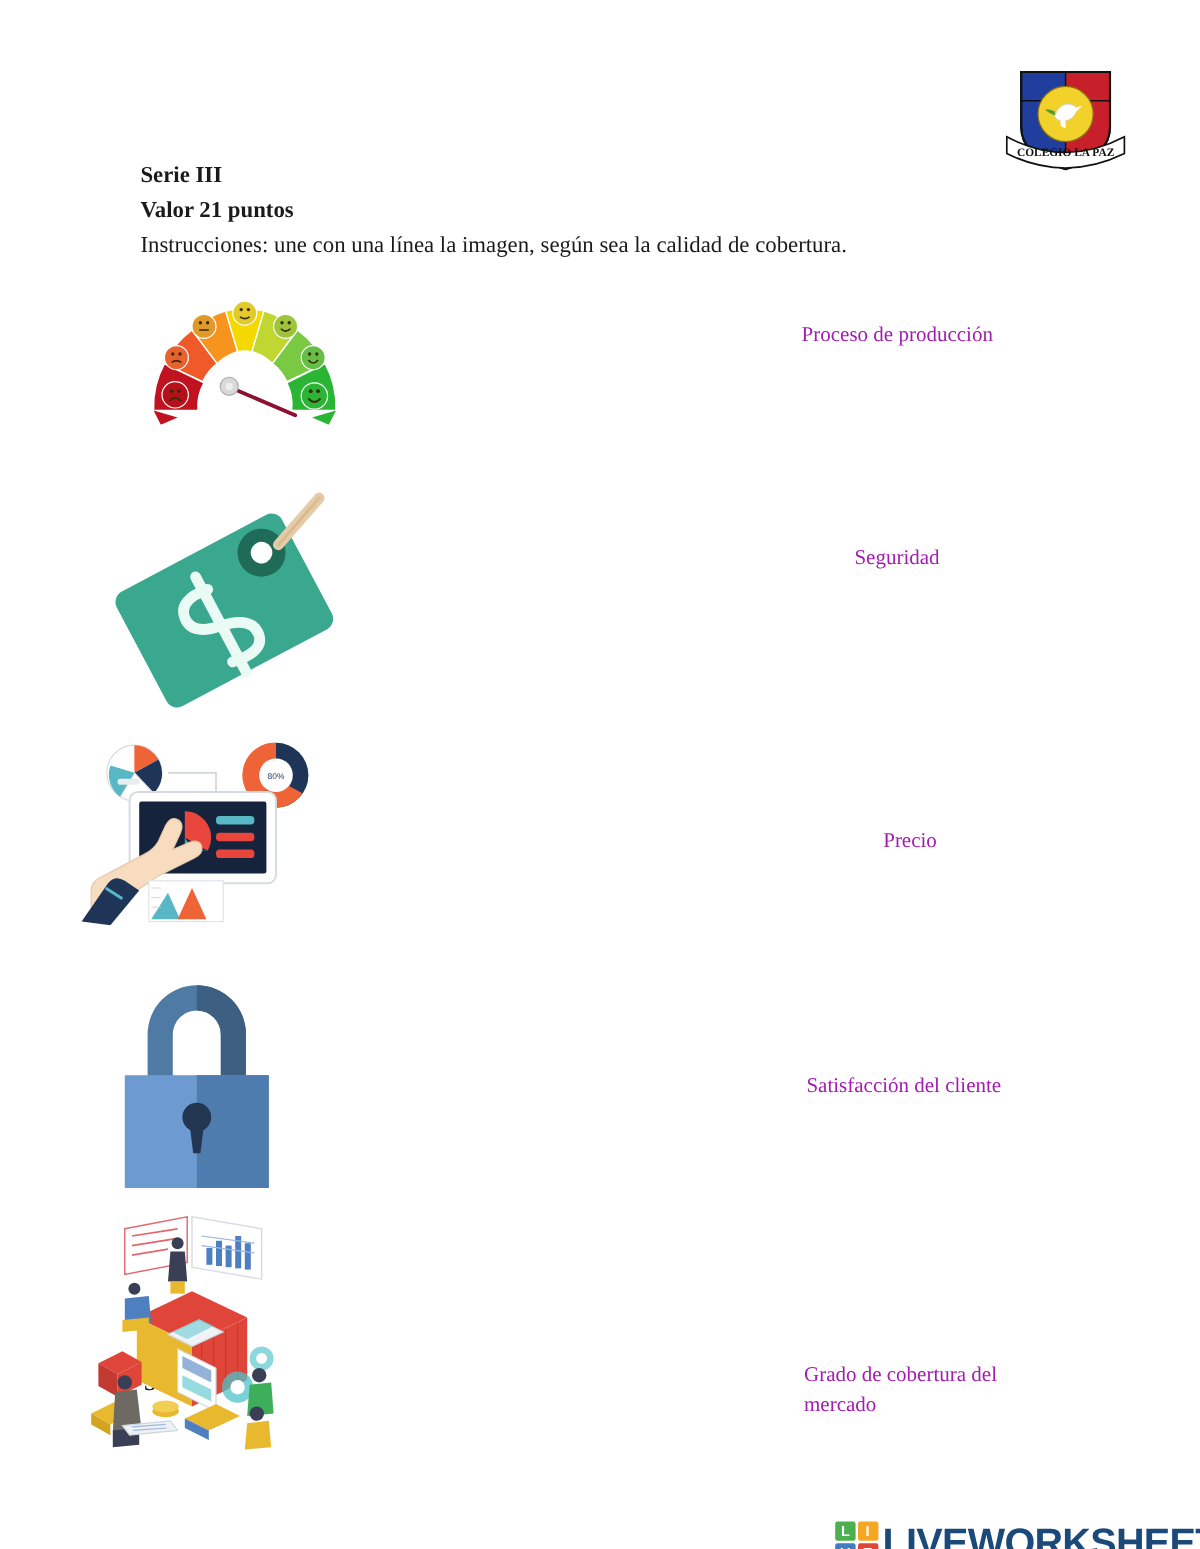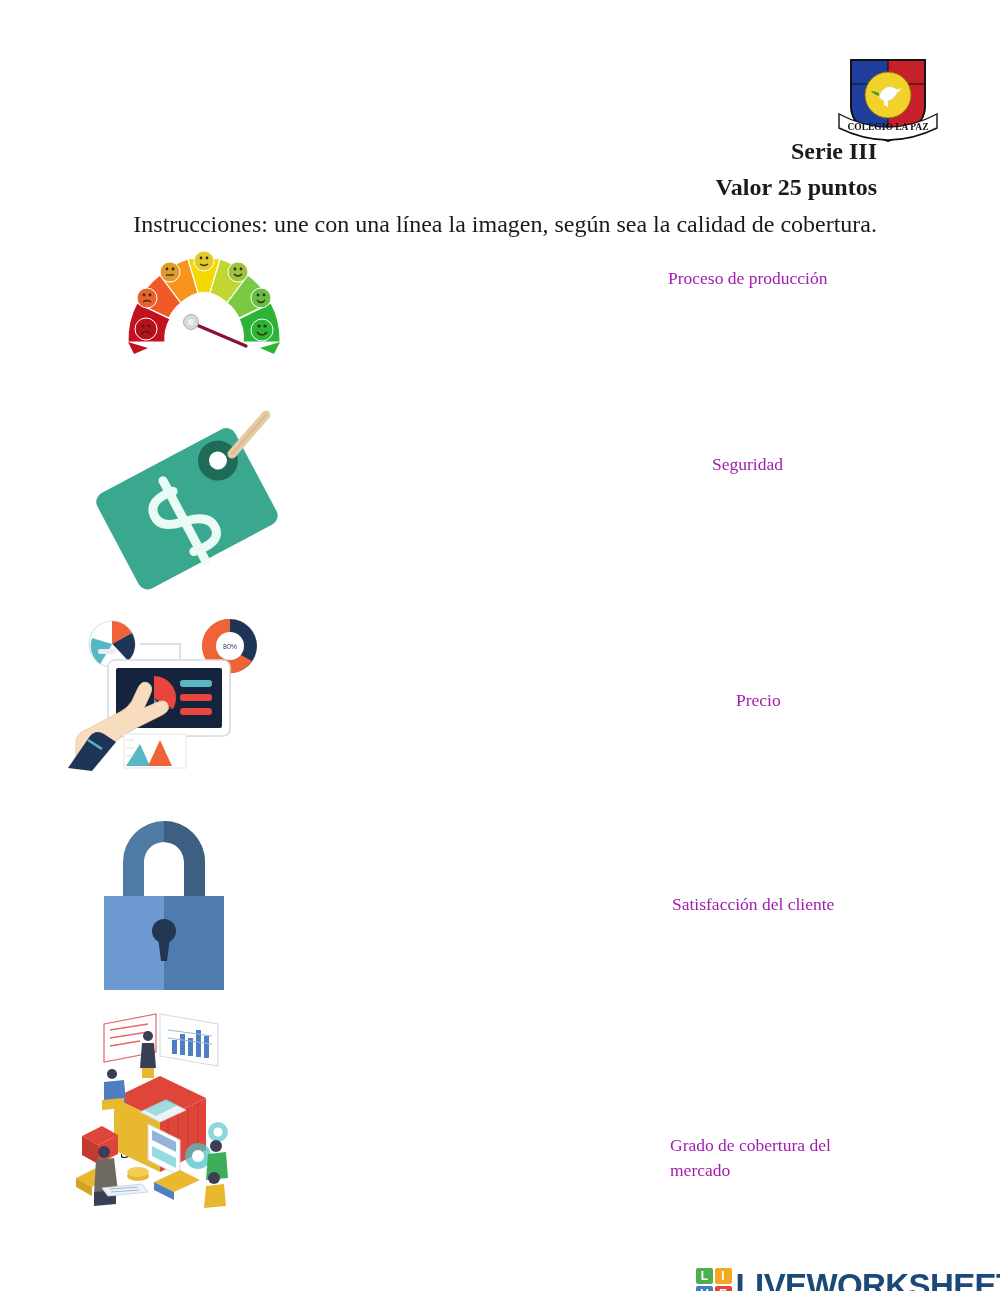--- a/index.html
+++ b/index.html
@@ -32,22 +32,21 @@
   }
   .logo-box svg { display: block; width: 100%; height: 100%; }
 
   
   .header {
     position: absolute;
     left: 117px;
     top: 117px;
     width: 760px;
     line-height: 1.52;
-    font-size: 24px;
-    text-align: right;
+    font-size: 19px;
   }
   .header .line-title,
   .header .line-value {
     font-weight: bold;
   }
   .header .line-instr .lead {
     font-weight: normal;
   }
   .header .line-instr .body {
     font-weight: normal;
@@ -169,21 +168,21 @@
       </g>
       <g>
         <path d="M6 70 Q55 96 104 70 L104 84 Q55 108 6 84 Z" fill="#ffffff" stroke="#111111" stroke-width="1.4"></path>
         <text x="55" y="86" text-anchor="middle" font-family="Liberation Serif, serif" font-size="9.5" font-weight="bold" fill="#111111">COLEGIO   LA PAZ</text>
       </g>
     </svg>
   </div>
 
   <div class="header">
     <div class="line-title">Serie III</div>
-    <div class="line-value">Valor 25 puntos</div>
+    <div class="line-value">Valor 21 puntos</div>
     <div class="line-instr">
       <span class="lead">Instrucciones:</span>
       <span class="body">une con una línea la imagen, según sea la calidad de cobertura.</span>
     </div>
   </div>
 
   <div class="left-col">
 
     <div class="artifact">Serie IV</div>
 

